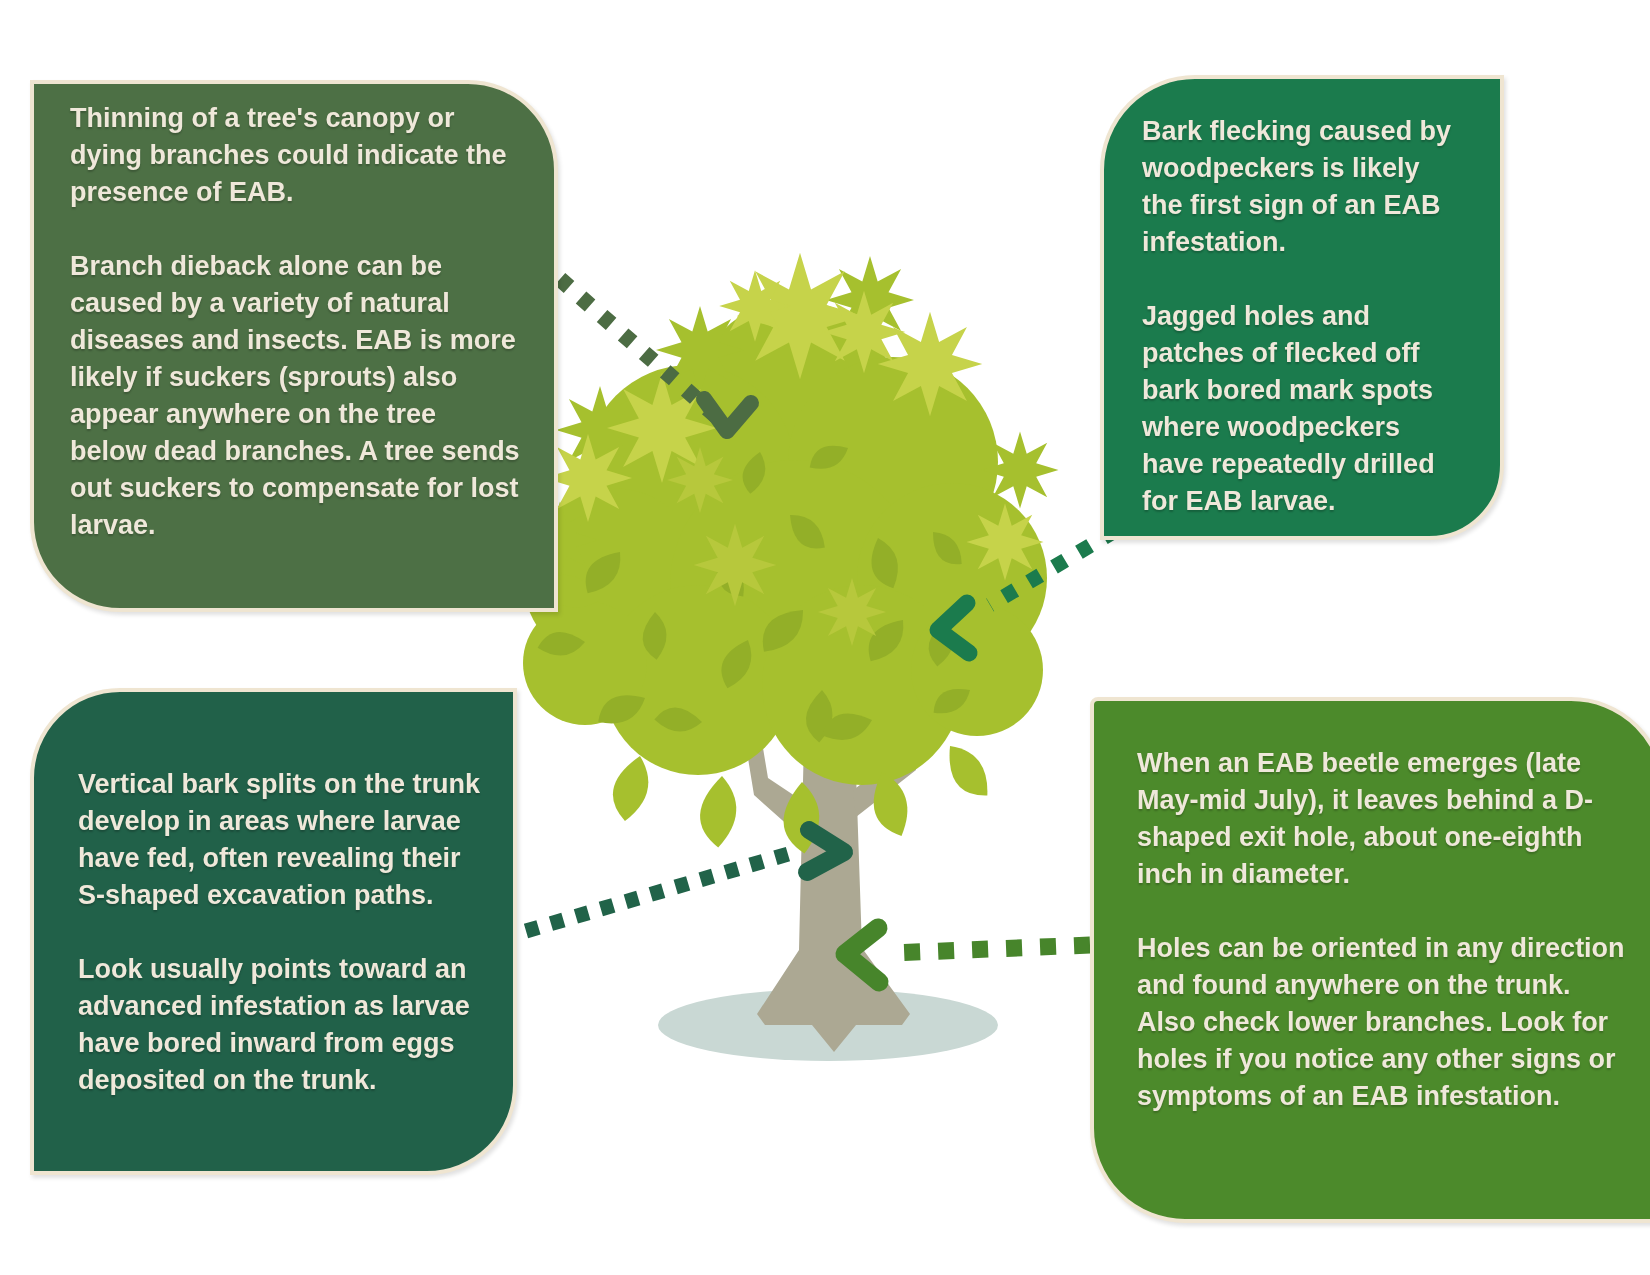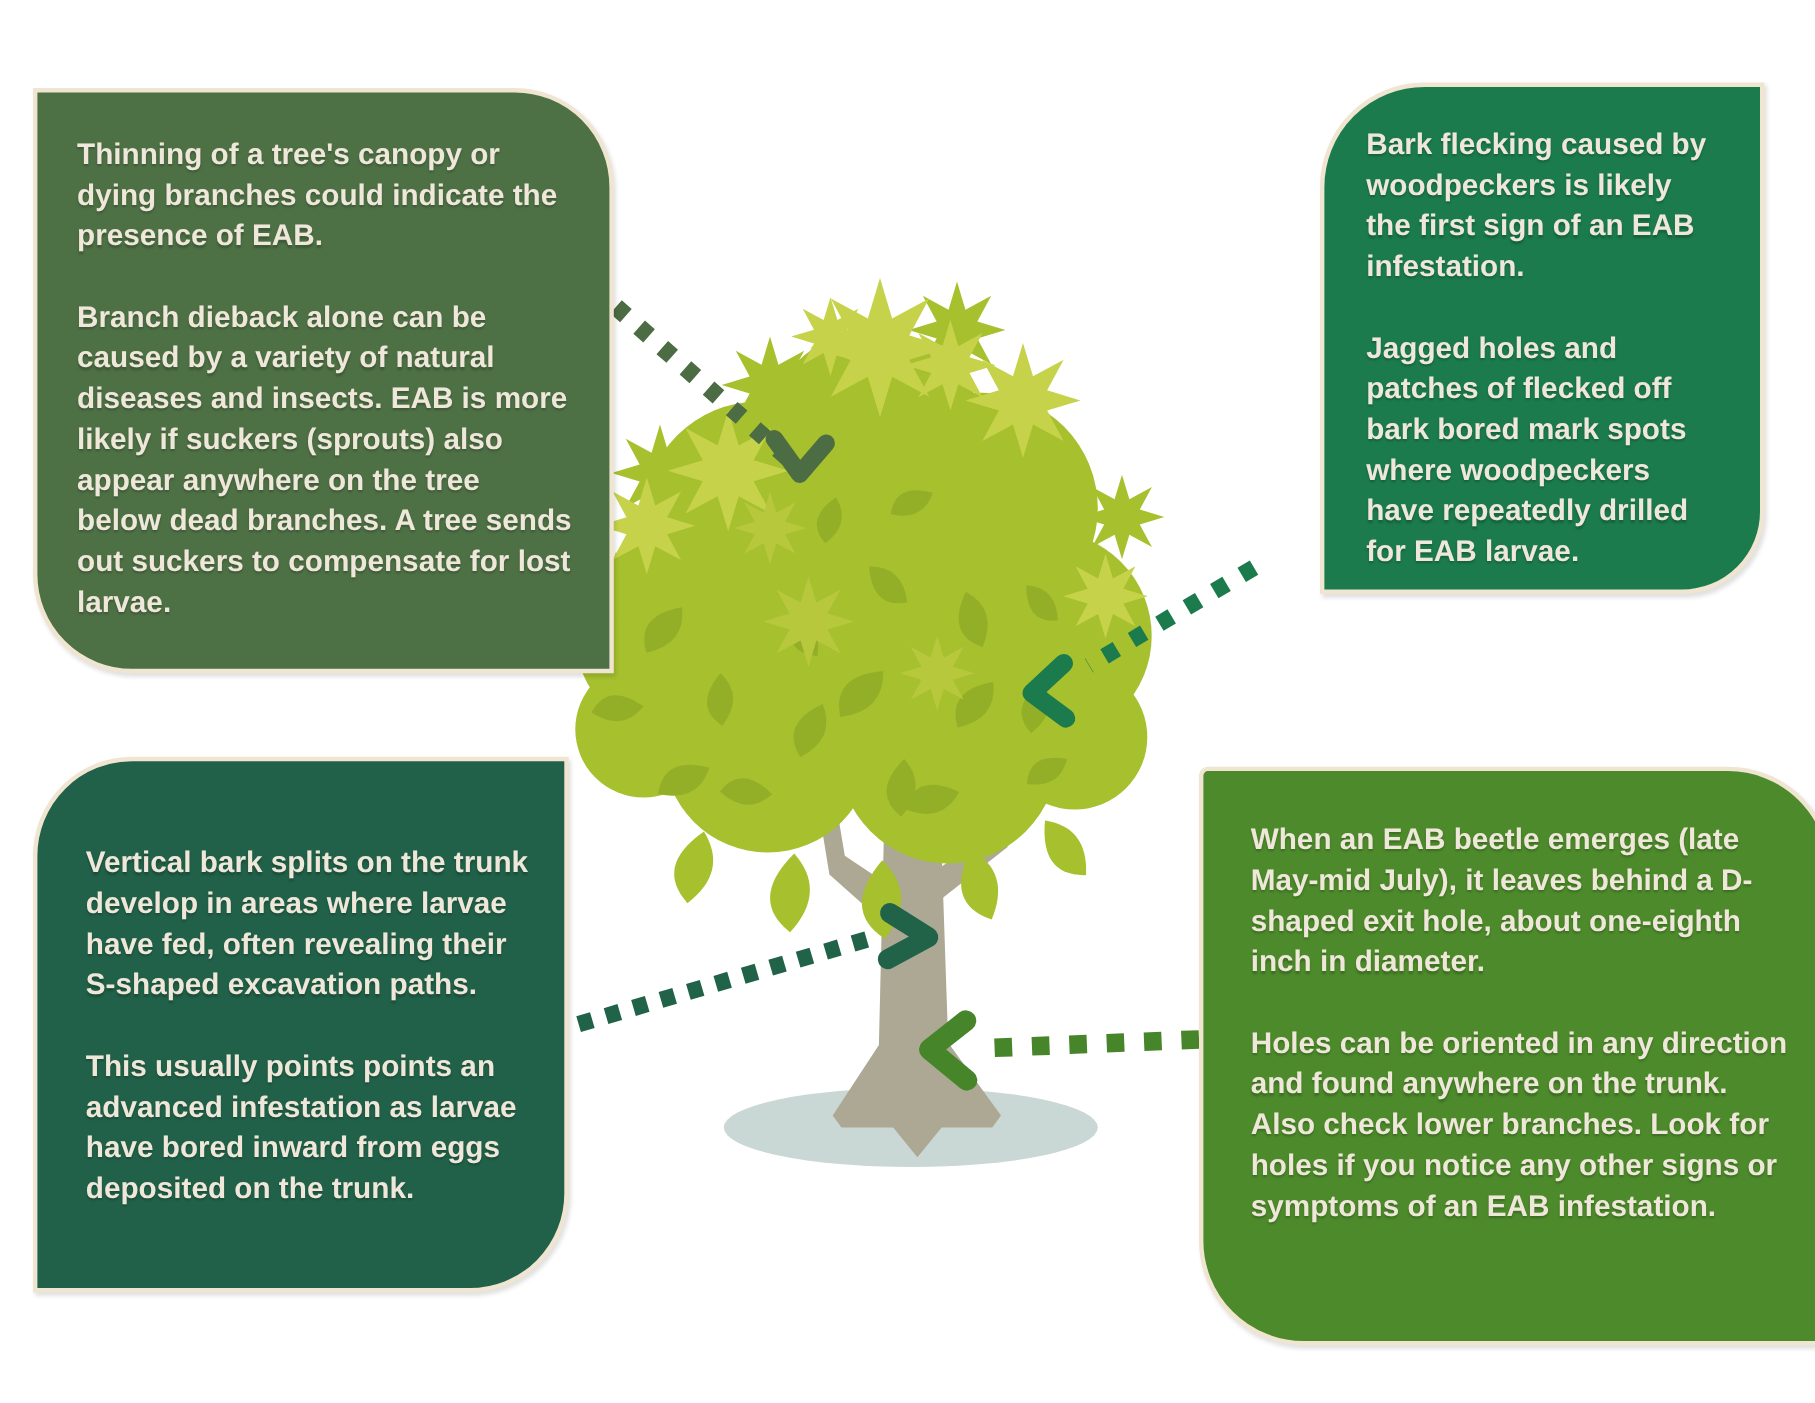--- a/index.html
+++ b/index.html
@@ -17,24 +17,24 @@
     font-size:27px;
     line-height:37px;
     text-shadow:0 2px 2px rgba(0,0,0,0.22);
     box-shadow:2px 3px 4px rgba(0,0,0,0.12);
   }
   .callout p{margin:0 0 37px 0;}
   #box-tl{
     left:30px;top:80px;width:528px;height:532px;
     background:#4D7045;
     border-radius:0 90px 0 90px;
-    padding:38px 34px 0 36px;
+    padding:16px 34px 0 36px;
   }
   #box-tr{
-    left:1200px;top:75px;width:404px;height:465px;
+    left:1100px;top:75px;width:404px;height:465px;
     background:#1B7B4D;
     border-radius:95px 0 75px 0;
     padding:34px 34px 0 38px;
   }
   #box-bl{
     left:30px;top:688px;width:487px;height:487px;
     background:#216149;
     border-radius:90px 0 90px 0;
     padding:74px 30px 0 44px;
   }
@@ -149,19 +149,19 @@
   <p>Branch dieback alone can be caused by a variety of natural diseases and insects. EAB is more likely if suckers (sprouts) also appear anywhere on the tree below dead branches. A tree sends out suckers to compensate for lost larvae.</p>
 </div>
 
 <div class="callout" id="box-tr">
   <p>Bark flecking caused by woodpeckers is likely the first sign of an EAB infestation.</p>
   <p>Jagged holes and patches of flecked off bark bored mark spots where woodpeckers have repeatedly drilled for EAB larvae.</p>
 </div>
 
 <div class="callout" id="box-bl">
   <p>Vertical bark splits on the trunk develop in areas where larvae have fed, often revealing their S-shaped excavation paths.</p>
-  <p>This usually points points an advanced infestation as larvae have bored inward from eggs deposited on the trunk.</p>
+  <p>Look usually points toward an advanced infestation as larvae have bored inward from eggs deposited on the trunk.</p>
 </div>
 
 <div class="callout" id="box-br">
   <p>When an EAB beetle emerges (late May-mid July), it leaves behind a D-shaped exit hole, about one-eighth inch in diameter.</p>
   <p>Holes can be oriented in any direction and found anywhere on the trunk. Also check lower branches. Look for holes if you notice any other signs or symptoms of an EAB infestation.</p>
 </div>
 
 </body></html>

